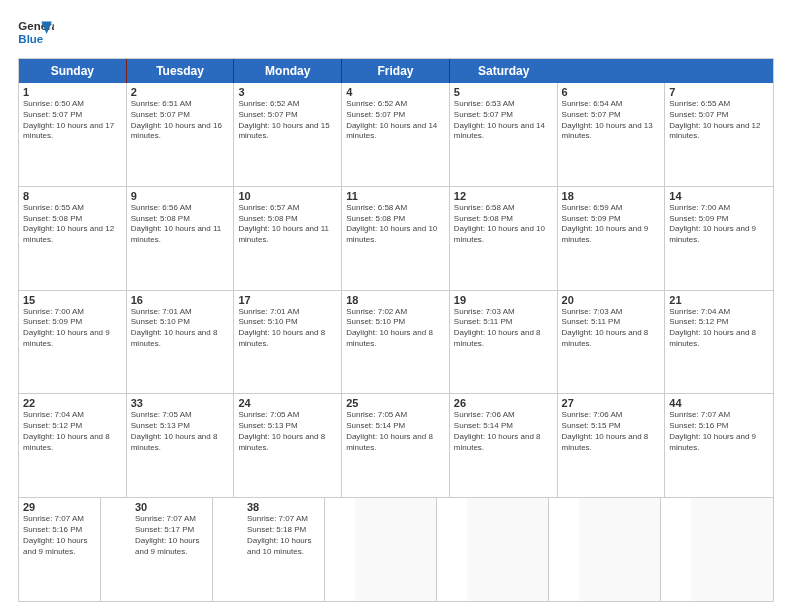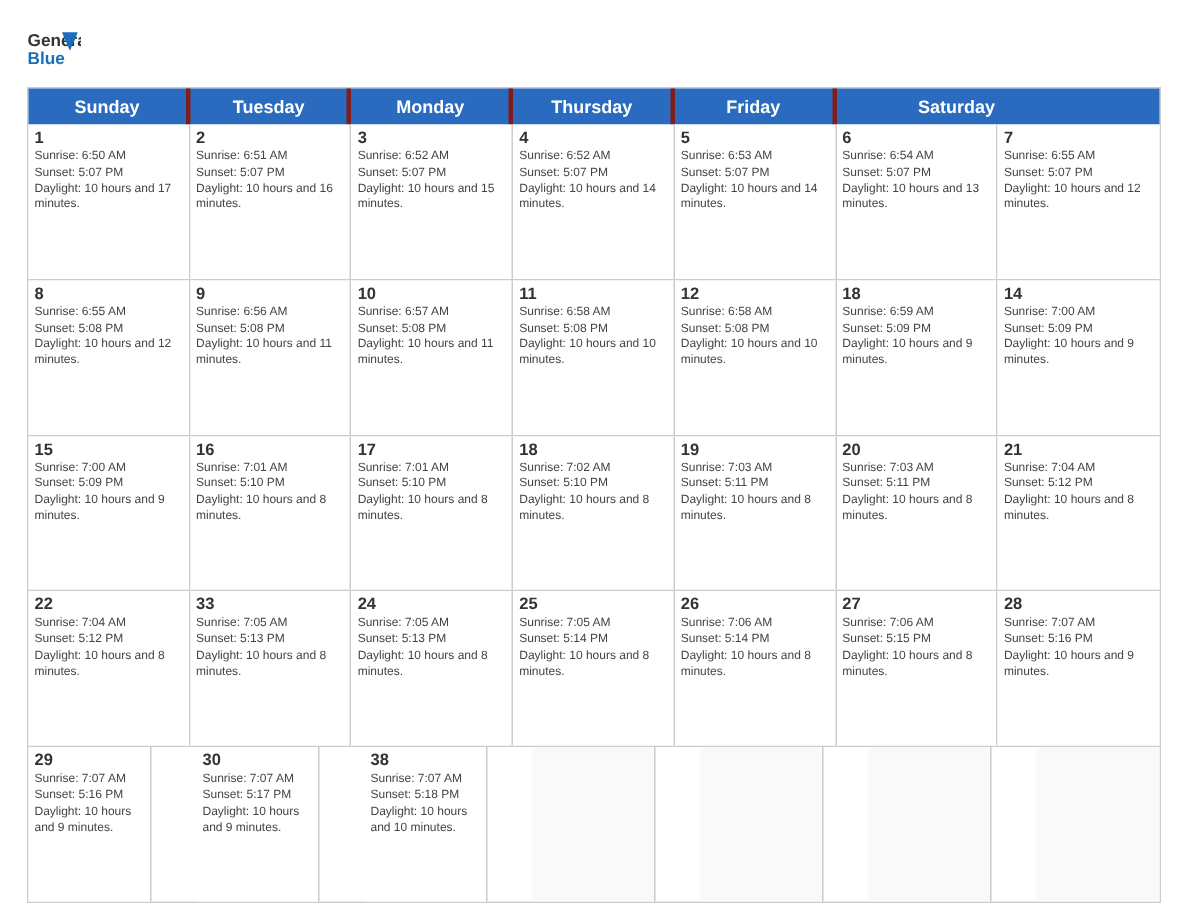--- a/index.html
+++ b/index.html
@@ -54,23 +54,23 @@
       display: grid;
       grid-template-columns: repeat(7, 1fr);
       background: #2a6bbf;
     }
     .cal-header-cell {
       color: #fff;
       font-size: 12px;
       font-weight: bold;
       text-align: center;
       padding: 5px 2px;
-      border-right: 3px solid #7f1d1d;
-    }
-    .cal-header-cell:last-child { border-right: none; text-align: right; }
+      border-right: 1px solid #7f1d1d;
+    }
+    .cal-header-cell:last-child { border-right: none; }
     .cal-body {
       flex: 1;
       display: flex;
       flex-direction: column;
     }
     .cal-row {
       display: grid;
       grid-template-columns: repeat(7, 1fr);
       flex: 1;
       border-bottom: 1px solid #ccc;
@@ -116,21 +116,20 @@
       <div class="main-title"></div>
       <div class="sub-title"></div>
     </div>
   </div>
 
   <div class="calendar">
     <div class="cal-header">
     <div class="cal-header-cell">Sunday</div>
         <div class="cal-header-cell">Tuesday</div>
         <div class="cal-header-cell">Monday</div>
-        <div class="cal-header-cell">Thursday</div>
         <div class="cal-header-cell">Friday</div>
         <div class="cal-header-cell">Saturday</div>
       </div>
     <div class="cal-body">
     <div class="cal-row">
           <div class="cal-cell">
             <span class="day-num">1</span>
             <div class="cell-text">Sunrise: 6:50 AM<br>Sunset: 5:07 PM<br>Daylight: 10 hours and 17 minutes.</div>
           </div>
           <div class="cal-cell">
@@ -237,21 +236,21 @@
           </div>
           <div class="cal-cell">
             <span class="day-num">26</span>
             <div class="cell-text">Sunrise: 7:06 AM<br>Sunset: 5:14 PM<br>Daylight: 10 hours and 8 minutes.</div>
           </div>
           <div class="cal-cell">
             <span class="day-num">27</span>
             <div class="cell-text">Sunrise: 7:06 AM<br>Sunset: 5:15 PM<br>Daylight: 10 hours and 8 minutes.</div>
           </div>
           <div class="cal-cell">
-            <span class="day-num">28</span>
+            <span class="day-num">44</span>
             <div class="cell-text">Sunrise: 7:07 AM<br>Sunset: 5:16 PM<br>Daylight: 10 hours and 9 minutes.</div>
           </div>
         </div>
         <div class="cal-row">
           <div class="cal-cell">
             <span class="day-num">29</span>
             <div class="cell-text">Sunrise: 7:07 AM<br>Sunset: 5:16 PM<br>Daylight: 10 hours and 9 minutes.</div>
           </div>
           <div class="cal-cell">
             <span class="day-num">30</span>

